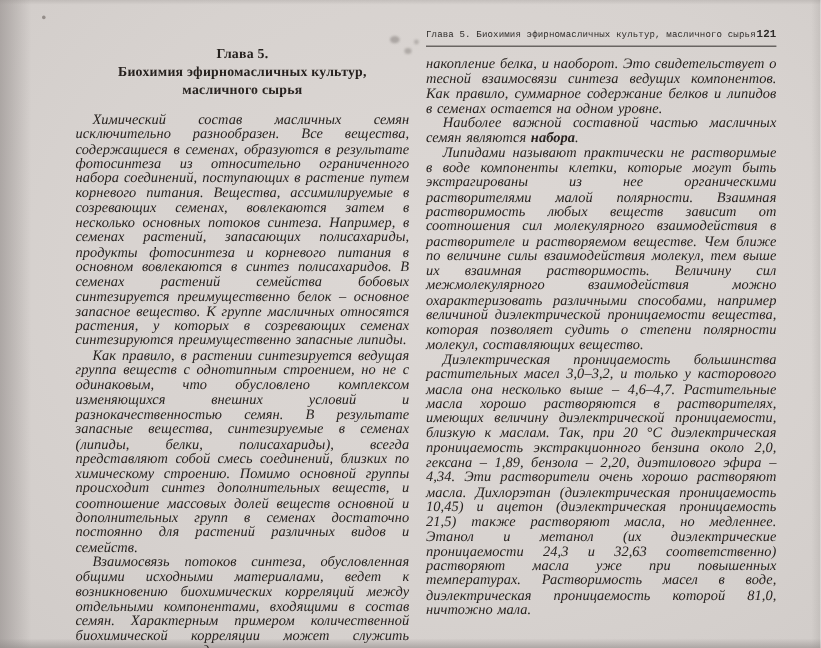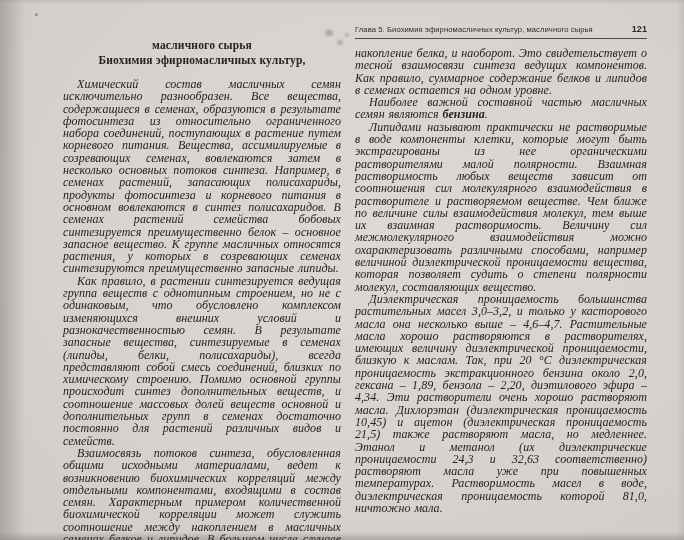--- a/index.html
+++ b/index.html
@@ -45,21 +45,21 @@
   
   .page-right {
     position: absolute;
     left: 355px; top: 24px;
     width: 292px;
   }
   .running-header {
     display: flex;
     justify-content: space-between;
     align-items: baseline;
-    font-family: Liberation Sans, sans-serif;
+    font-family: Liberation Mono, monospace;
     font-size: 7.6px;
     color: #2e2b29;
     padding-bottom: 4px;
     border-bottom: 1px solid #4e4a48;
     margin-bottom: 8px;
     letter-spacing: 0.1px;
   }
   .running-header .page-number {
     font-weight: bold;
     font-size: 9px;
@@ -87,32 +87,33 @@
   <div class="edge-top"></div>
   <div class="edge-right"></div>
   <div class="edge-bottom"></div>
   <div class="speck s1"></div>
   <div class="speck s2"></div>
   <div class="speck s3"></div>
   <div class="speck s4"></div>
 
   <div class="page-left">
     <div class="chapter-heading">
+      <div>Глава 5.</div>
+      <div>Биохимия эфирномасличных культур,</div>
       <div>масличного сырья</div>
-      <div>Биохимия эфирномасличных культур,</div>
     </div>
     <p class="body-par">Химический состав масличных семян исключительно разнообразен. Все вещества, содержащиеся в семенах, образуются в результате фотосинтеза из относительно ограниченного набора соединений, поступающих в растение путем корневого питания. Вещества, ассимилируемые в созревающих семенах, вовлекаются затем в несколько основных потоков синтеза. Например, в семенах растений, запасающих полисахариды, продукты фотосинтеза и корневого питания в основном вовлекаются в синтез полисахаридов. В семенах растений семейства бобовых синтезируется преимущественно белок – основное запасное вещество. К группе масличных относятся растения, у которых в созревающих семенах синтезируются преимущественно запасные липиды.</p>
     <p class="body-par">Как правило, в растении синтезируется ведущая группа веществ с однотипным строением, но не с одинаковым, что обусловлено комплексом изменяющихся внешних условий и разнокачественностью семян. В результате запасные вещества, синтезируемые в семенах (липиды, белки, полисахариды), всегда представляют собой смесь соединений, близких по химическому строению. Помимо основной группы происходит синтез дополнительных веществ, и соотношение массовых долей веществ основной и дополнительных групп в семенах достаточно постоянно для растений различных видов и семейств.</p>
     <p class="body-par">Взаимосвязь потоков синтеза, обусловленная общими исходными материалами, ведет к возникновению биохимических корреляций между отдельными компонентами, входящими в состав семян. Характерным примером количественной биохимической корреляции может служить соотношение между накоплением в масличных семенах белков и липидов. В большом числе случаев при увеличении накопления липидов в семенах неизбежно снижается</p>
   </div>
 
   <div class="page-right">
     <div class="running-header">
       <span class="header-title">Глава 5. Биохимия эфирномасличных культур, масличного сырья</span>
       <span class="page-number">121</span>
     </div>
     <p class="body-par no-indent">накопление белка, и наоборот. Это свидетельствует о тесной взаимосвязи синтеза ведущих компонентов. Как правило, суммарное содержание белков и липидов в семенах остается на одном уровне.</p>
-    <p class="body-par"><span>Наиболее важной составной частью масличных семян являются </span><span class="term-bold">бензина</span><span>.</span></p>
+    <p class="body-par"><span>Наиболее важной составной частью масличных семян являются </span><span class="term-bold">набора</span><span>.</span></p>
     <p class="body-par">Липидами называют практически не растворимые в воде компоненты клетки, которые могут быть экстрагированы из нее органическими растворителями малой полярности. Взаимная растворимость любых веществ зависит от соотношения сил молекулярного взаимодействия в растворителе и растворяемом веществе. Чем ближе по величине силы взаимодействия молекул, тем выше их взаимная растворимость. Величину сил межмолекулярного взаимодействия можно охарактеризовать различными способами, например величиной диэлектрической проницаемости вещества, которая позволяет судить о степени полярности молекул, составляющих вещество.</p>
     <p class="body-par">Диэлектрическая проницаемость большинства растительных масел 3,0–3,2, и только у касторового масла она несколько выше – 4,6–4,7. Растительные масла хорошо растворяются в растворителях, имеющих величину диэлектрической проницаемости, близкую к маслам. Так, при 20 °С диэлектрическая проницаемость экстракционного бензина около 2,0, гексана – 1,89, бензола – 2,20, диэтилового эфира – 4,34. Эти растворители очень хорошо растворяют масла. Дихлорэтан (диэлектрическая проницаемость 10,45) и ацетон (диэлектрическая проницаемость 21,5) также растворяют масла, но медленнее. Этанол и метанол (их диэлектрические проницаемости 24,3 и 32,63 соответственно) растворяют масла уже при повышенных температурах. Растворимость масел в воде, диэлектрическая проницаемость которой 81,0, ничтожно мала.</p>
   </div>
 
 </div>
 
 </body></html>

